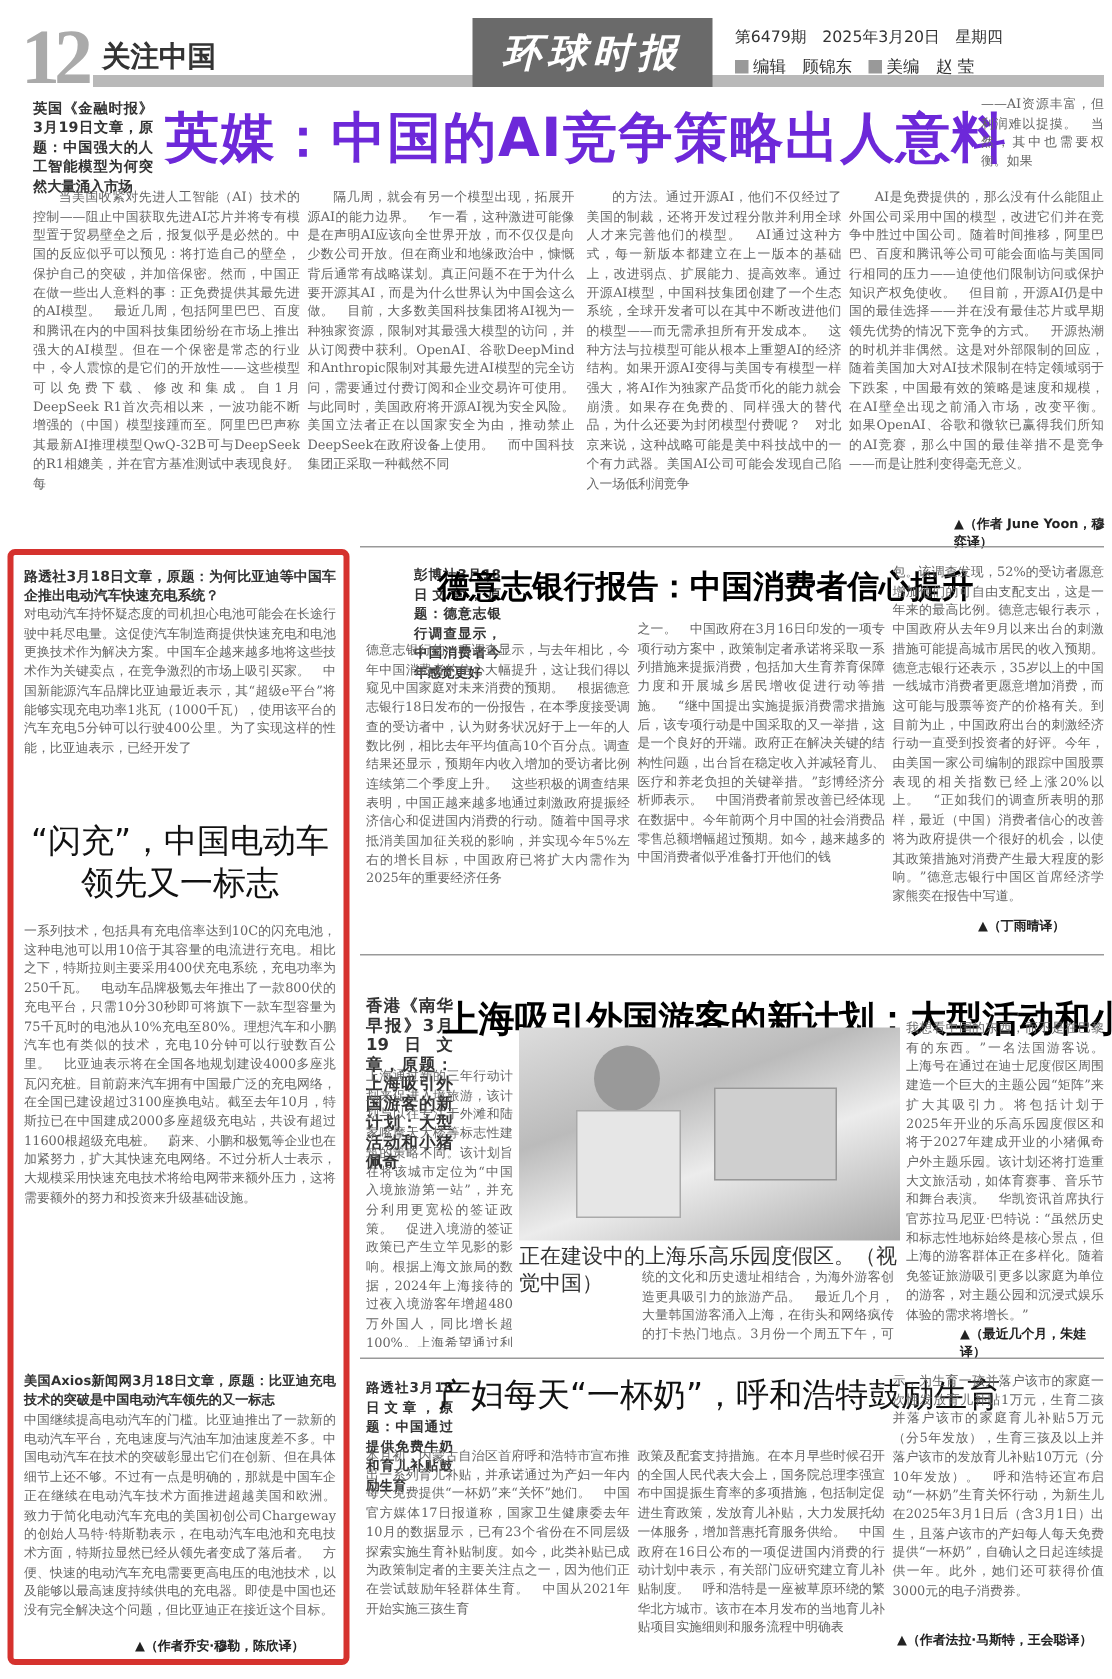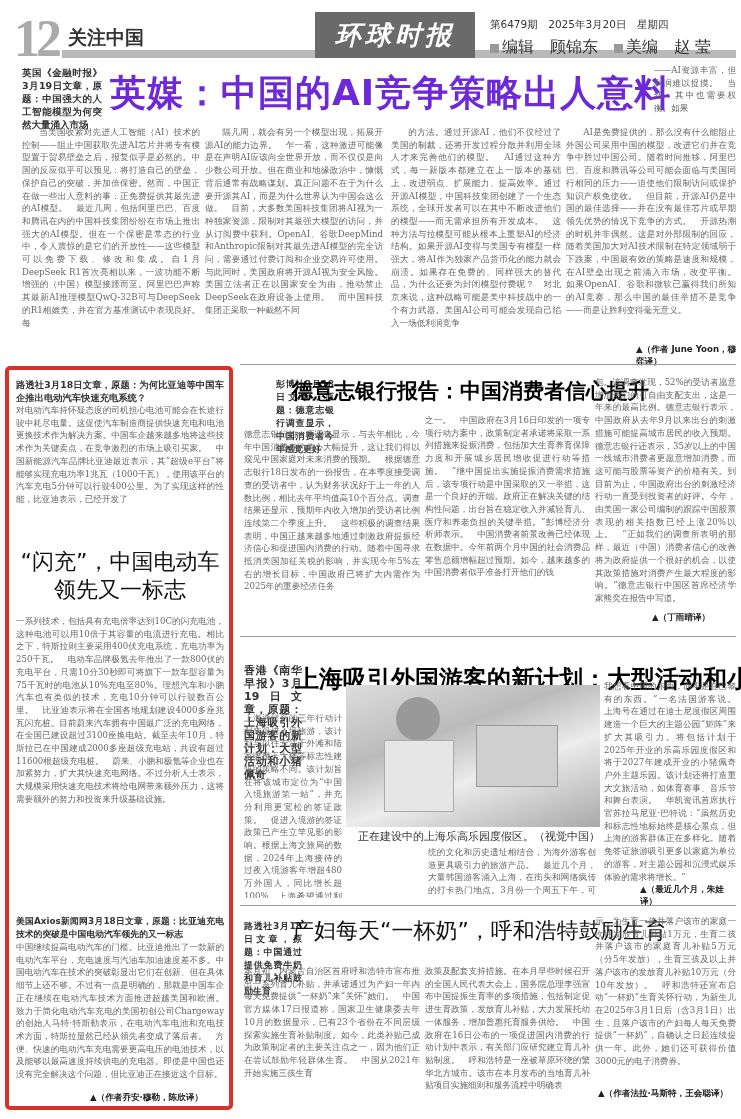--- a/index.html
+++ b/index.html
@@ -4,31 +4,31 @@
 <style>
   html, body { margin:0; padding:0; background:#fff; }
   body { width:741px; height:1119px; overflow:hidden; position:relative;
     font-family:"DejaVu Serif", serif; color:#555; }
   .abs { position:absolute; }
   .masthead-num { left:14px; top:16px; font-family:"Liberation Serif", serif; font-weight:bold; font-size:52px; line-height:46px; color:#aaa; letter-spacing:-4px; }
   .section-title { left:68px; top:25px; font-size:19px; font-weight:bold; color:#333; font-family:Liberation Serif, serif; }
   .head-bar { left:62px; top:50px; width:674px; height:8px; background:#b9b9b9; }
   .logo { left:315px; top:12px; width:160px; height:46px; background:#6a6a6a; color:#fff; font-size:26px; font-weight:bold; font-style:italic; display:flex; align-items:center; justify-content:center; letter-spacing:4px; font-family:"DejaVu Serif", serif; }
   .issue { left:490px; top:18px; font-size:10.5px; color:#333; font-family:"DejaVu Sans", sans-serif; }
-  .editors { left:490px; top:37px; font-size:16px; color:#333; font-family:"DejaVu Sans", sans-serif; }
+  .editors { left:490px; top:37px; font-size:11px; color:#333; font-family:"DejaVu Sans", sans-serif; }
   .editors .sq { display:inline-block; width:9px; height:9px; background:#999; margin-right:3px; vertical-align:-1px; }
   .lede { font-family:"DejaVu Sans", sans-serif; font-size:10px; line-height:13.5px; color:#333; font-weight:bold; text-align:justify; }
   .headline-big { font-family:"DejaVu Sans", sans-serif; font-weight:900; color:#6d28d9; }
   .body-text { font-size:8.6px; line-height:12.7px; color:#666; text-align:justify; overflow:hidden; }
   .body-text p { margin:0; text-indent:2em; }
   .byline { color:#222; font-weight:bold; font-family:"DejaVu Sans", sans-serif; }
   .rule { background:#999; height:1px; }
   .redbox { left:5px; top:366px; width:228px; height:744px; border:4px solid #d5322e; border-radius:5px; box-sizing:border-box; }
   .photo { background:linear-gradient(160deg,#ddd 0%,#bbb 35%,#ececec 60%,#a9a9a9 100%); }
-  .caption { font-size:11px; color:#333; text-align:right; }
+  .caption { font-size:14px; color:#333; text-align:left; }
   .serif-head { font-family:"DejaVu Serif", serif; font-weight:bold; color:#000000; }
   .sans-head { font-family:"DejaVu Sans", sans-serif; color:#111; }
 </style>
 </head>
 <body>
 
 <div class="abs masthead-num">12</div>
 <div class="abs section-title">关注中国</div>
 <div class="abs head-bar"></div>
 <div class="abs logo">环球时报</div>

